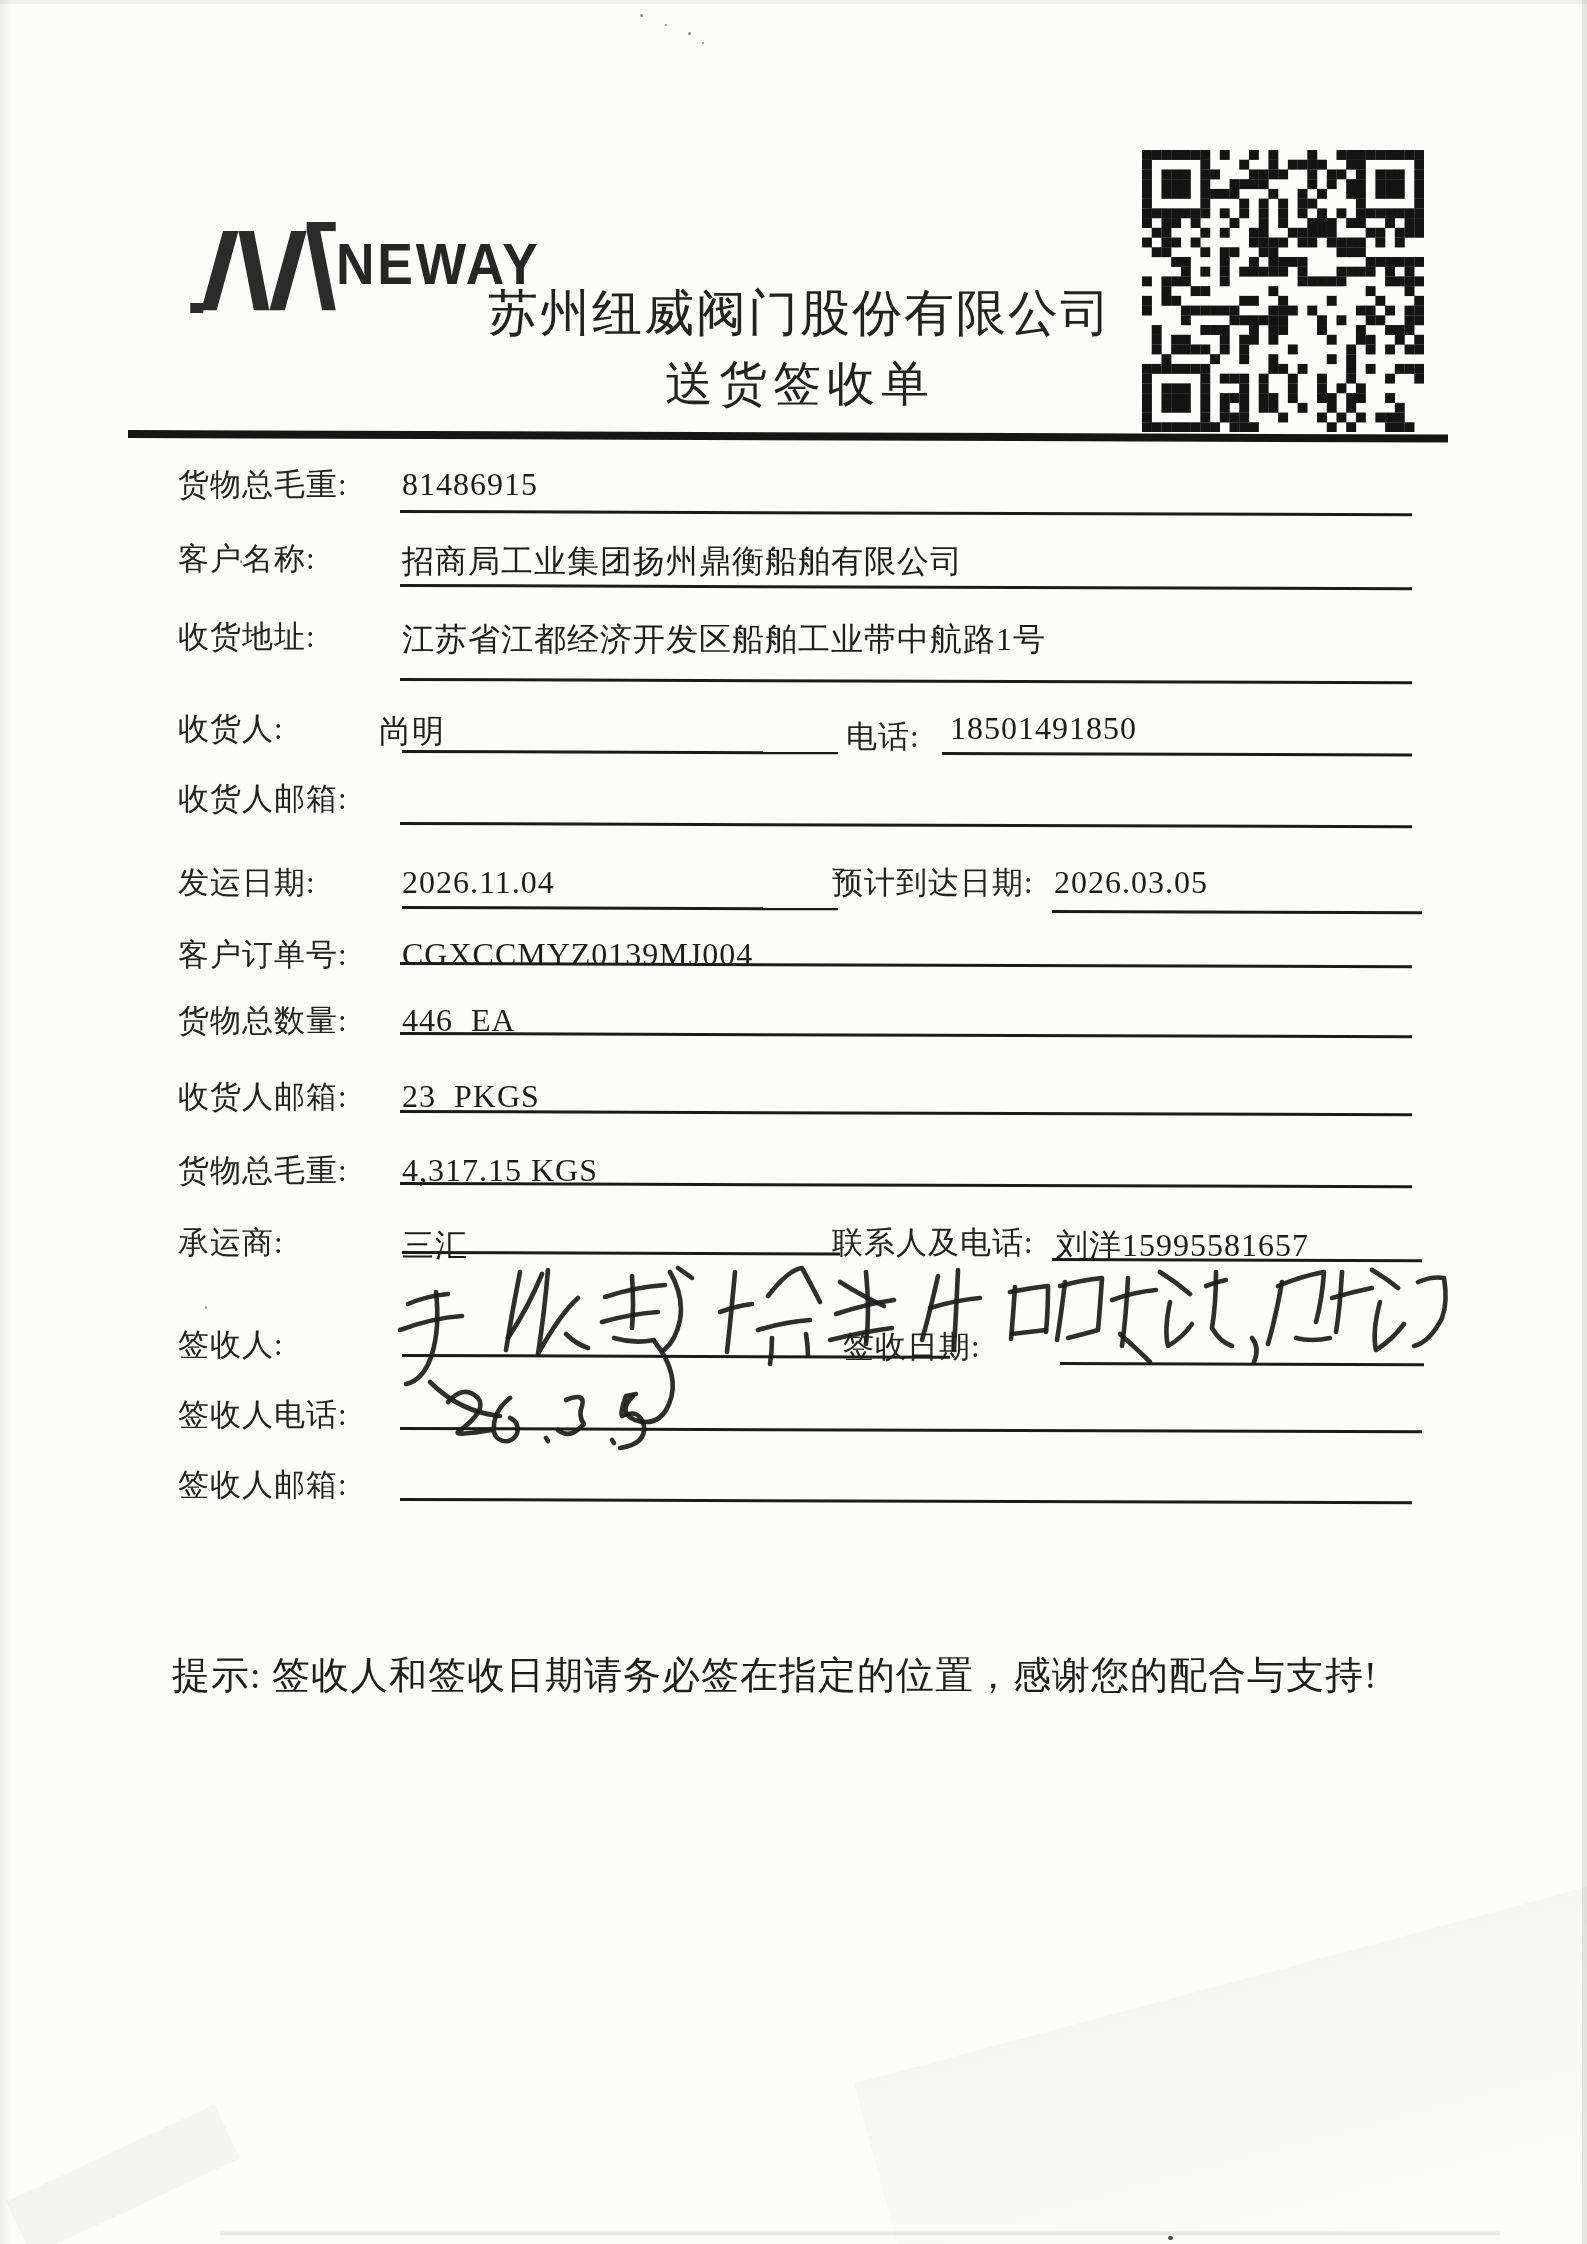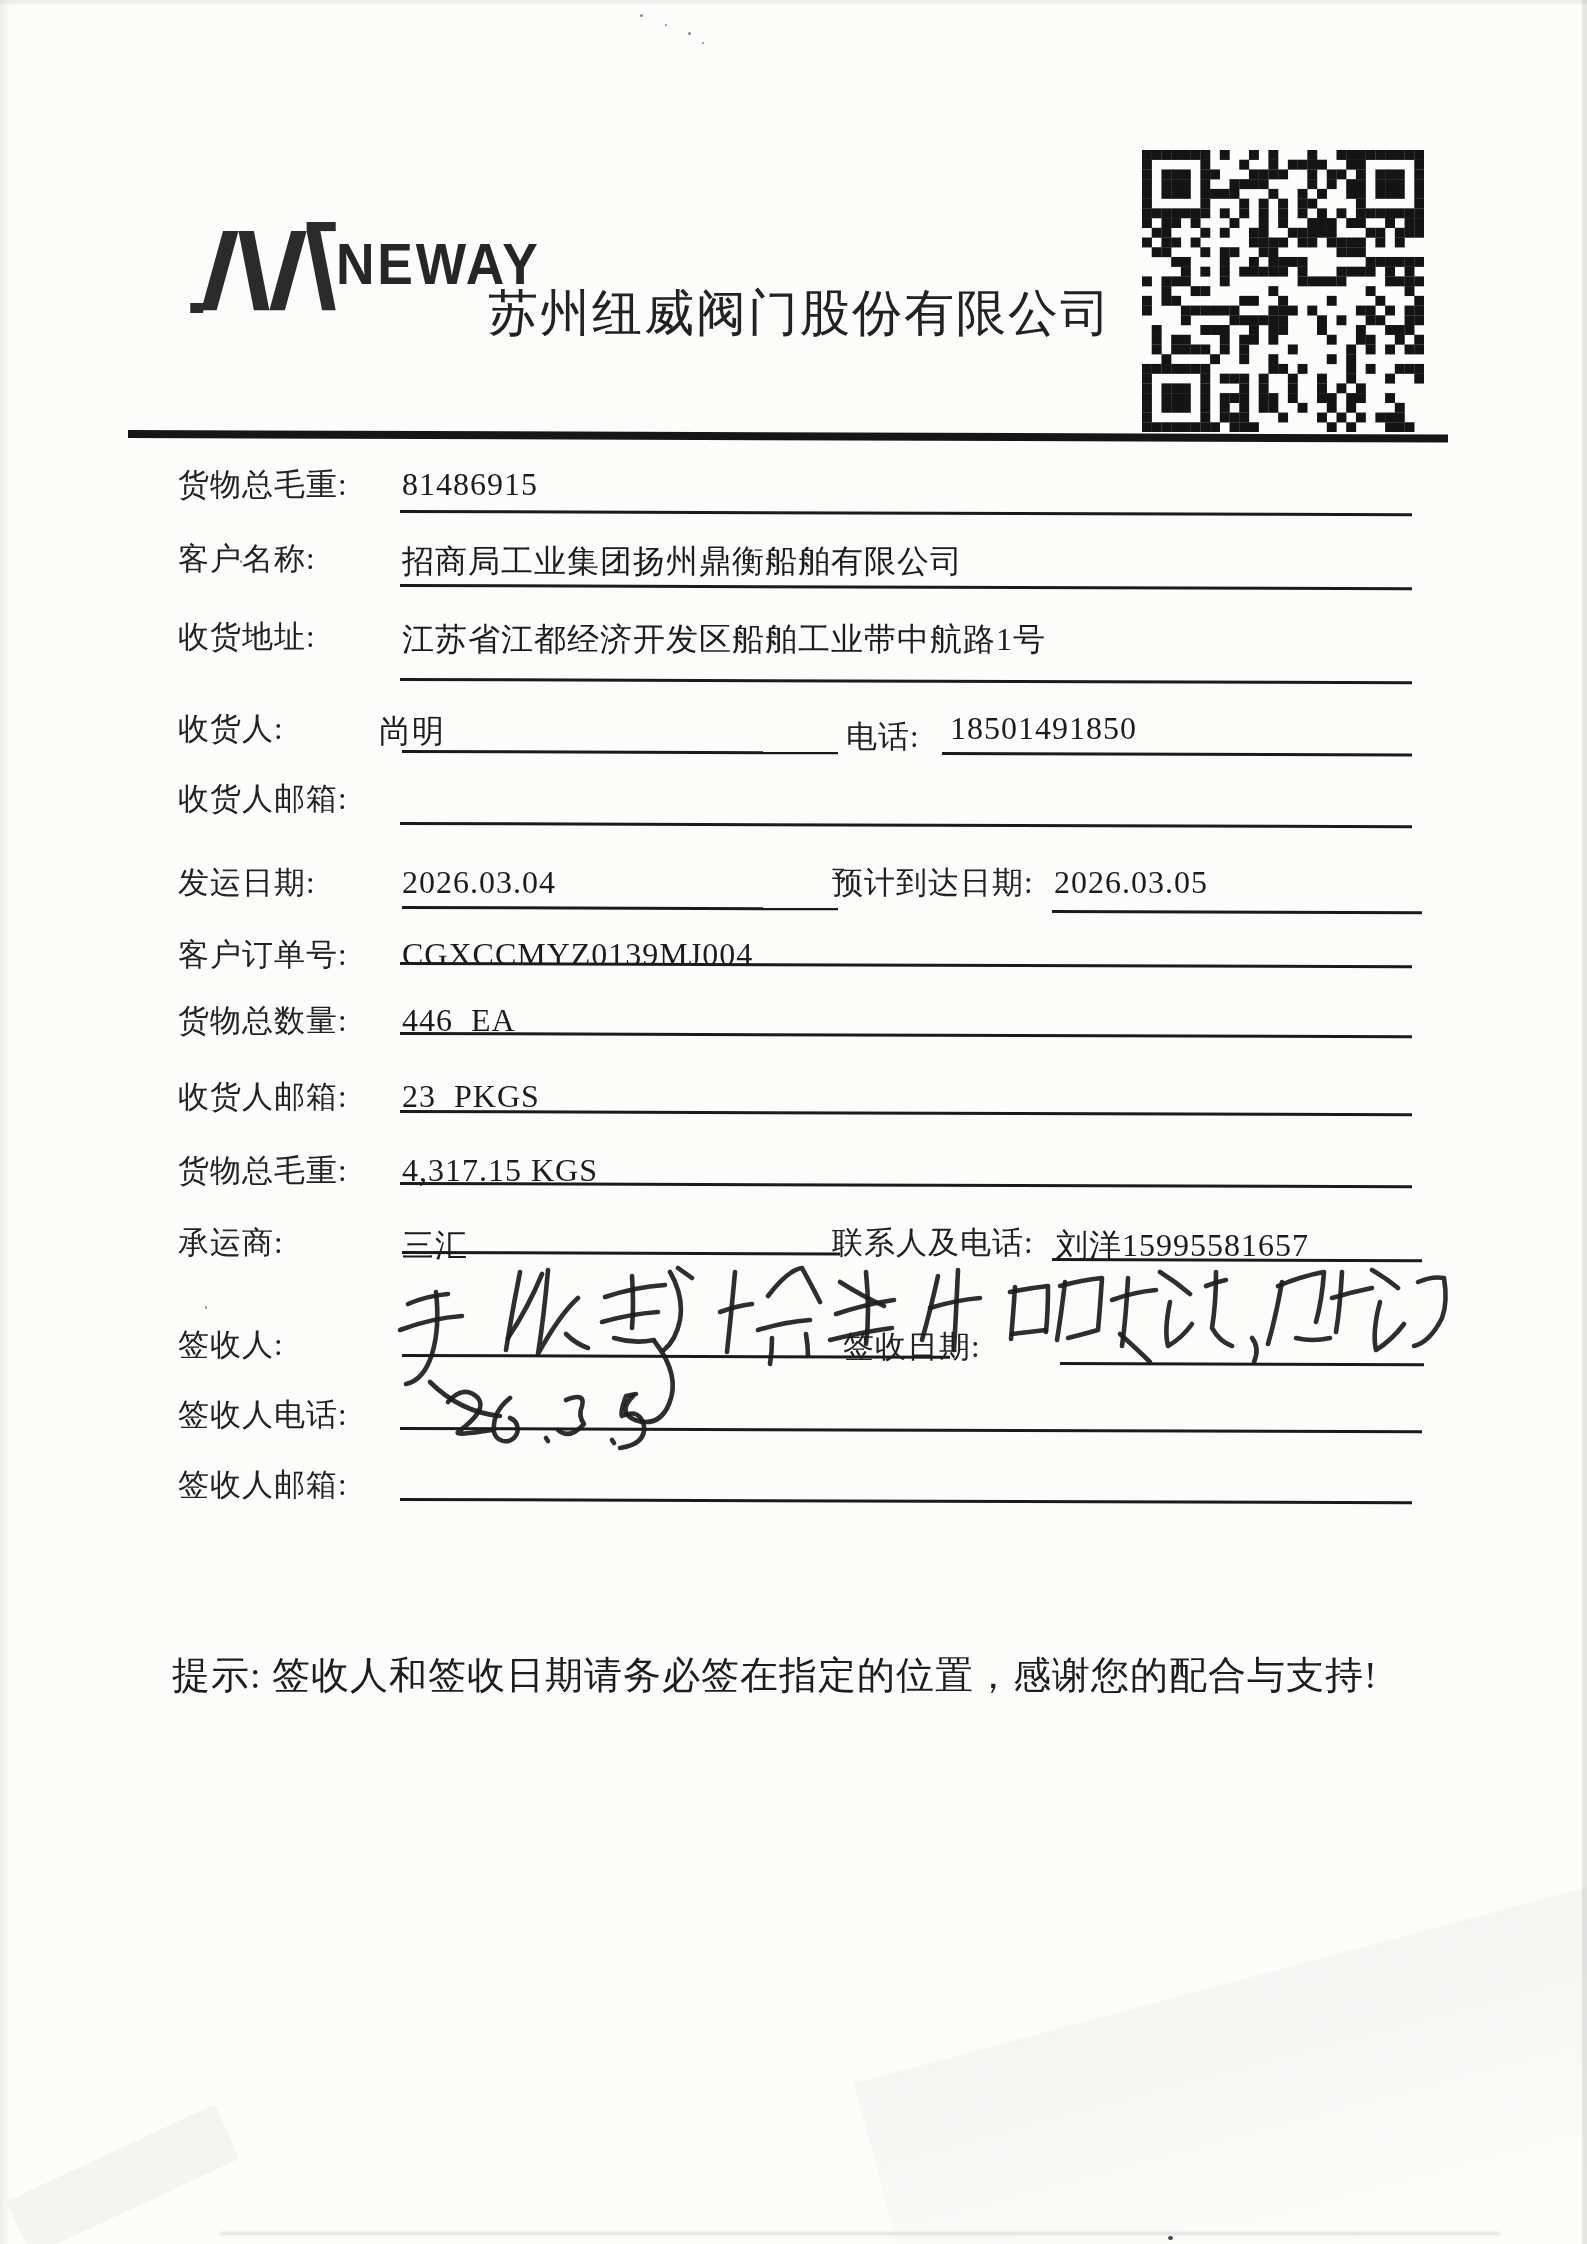--- a/index.html
+++ b/index.html
@@ -73,20 +73,21 @@
       <path d="M0,89 L16,89 L14,100 L0,100 Z"></path>
       <path d="M12,97 L36,10 L53,10 L29,97 Z"></path>
       <path d="M53,10 L70,97 L87,97 L70,10 Z"></path>
       <path d="M87,97 L111,10 L128,10 L104,97 Z"></path>
       <path d="M128,10 L145,97 L160,97 L143,10 Z"></path>
       <path d="M128,0 L160,0 L160,10 L128,10 Z"></path>
     </g>
   </svg>
   <div class="logo-text">NEWAY</div>
   <div class="company-name">苏州纽威阀门股份有限公司</div>
+  <div class="doc-title">送货签收单</div>
   <svg id="qr" class="qr" viewBox="0 0 29 29">
       <rect x="0" y="0" width="1.02" height="1.02" fill="#141414"></rect>
       <rect x="1" y="0" width="1.02" height="1.02" fill="#141414"></rect>
       <rect x="2" y="0" width="1.02" height="1.02" fill="#141414"></rect>
       <rect x="3" y="0" width="1.02" height="1.02" fill="#141414"></rect>
       <rect x="4" y="0" width="1.02" height="1.02" fill="#141414"></rect>
       <rect x="5" y="0" width="1.02" height="1.02" fill="#141414"></rect>
       <rect x="6" y="0" width="1.02" height="1.02" fill="#141414"></rect>
       <rect x="8" y="0" width="1.02" height="1.02" fill="#141414"></rect>
       <rect x="11" y="0" width="1.02" height="1.02" fill="#141414"></rect>
@@ -495,21 +496,21 @@
   <div class="ul" style="left:402px;top:750px;width:436px"></div>
   <div class="lbl2" style="left:846px;top:716px">电话:</div>
   <div class="val" style="left:950px;top:710px">18501491850</div>
   <div class="ul" style="left:942px;top:752px;width:470px"></div>
 
   <div class="lbl" style="top:778px">收货人邮箱:</div>
   <div class="val" style="left:402px;top:780px"></div>
   <div class="ul" style="left:400px;top:822px;width:1012px"></div>
 
   <div class="lbl" style="top:862px">发运日期:</div>
-  <div class="val" style="left:402px;top:864px">2026.03.04</div>
+  <div class="val" style="left:402px;top:864px">2026.11.04</div>
   <div class="ul" style="left:402px;top:906px;width:436px"></div>
   <div class="lbl2" style="left:832px;top:862px">预计到达日期:</div>
   <div class="val" style="left:1054px;top:864px">2026.03.05</div>
   <div class="ul" style="left:1052px;top:910px;width:370px"></div>
 
   <div class="lbl" style="top:934px">客户订单号:</div>
   <div class="val" style="left:402px;top:936px">CGXCCMYZ0139MJ004</div>
   <div class="ul" style="left:400px;top:962px;width:1012px"></div>
 
   <div class="lbl" style="top:1000px">货物总数量:</div>

